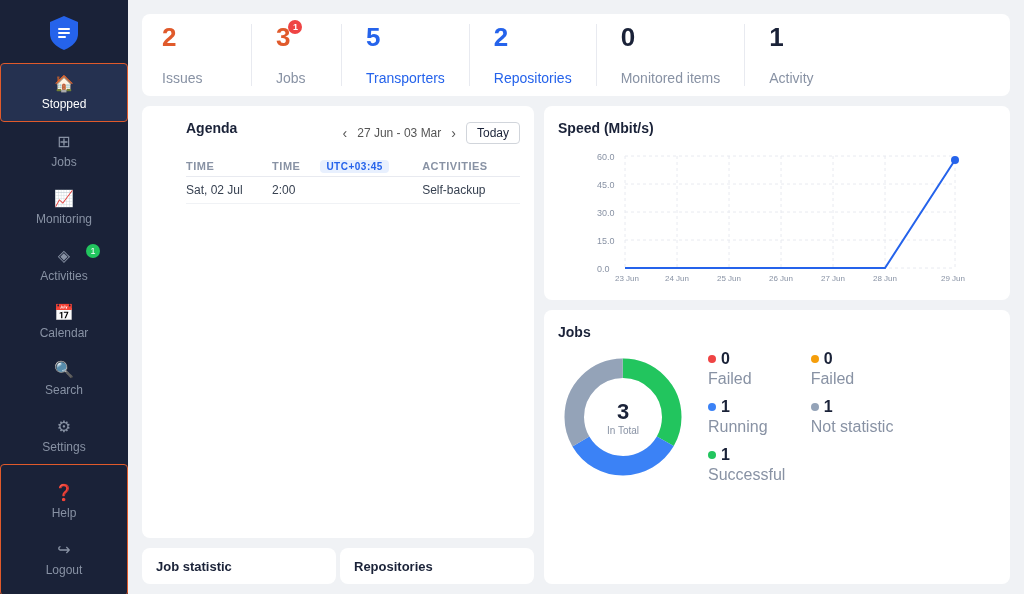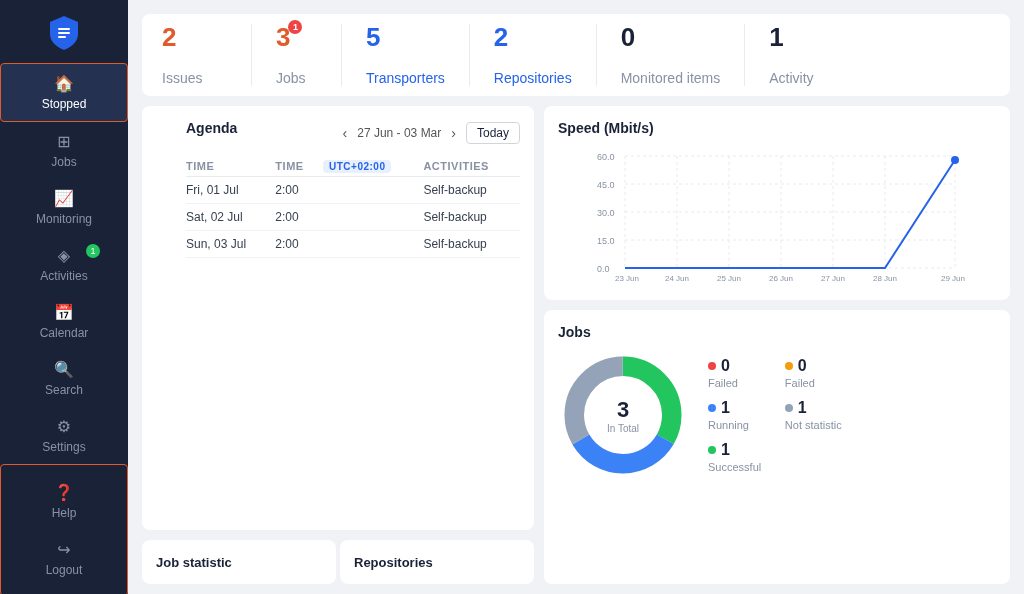--- a/index.html
+++ b/index.html
@@ -250,27 +250,27 @@
     .donut-label .txt { font-size: 10px; color: #8892a4; }
     .jobs-legend {
       display: grid;
       grid-template-columns: 1fr 1fr;
       gap: 10px 20px;
     }
     .legend-item { display: flex; flex-direction: column; gap: 2px; }
     .legend-dot-row { display: flex; align-items: center; gap: 5px; }
     .legend-dot { width: 8px; height: 8px; border-radius: 50%; }
     .legend-count { font-size: 16px; font-weight: 700; color: #1a2238; }
-    .legend-name { font-size: 11px; color: #8892a4; }
+    .legend-name { font-size: 16px; color: #8892a4; }
 
     
     .bottom-row {
       display: flex;
       gap: 4px;
-      height: 44px;
+      height: 36px;
     }
     .bottom-card {
       background: #fff;
       border-radius: 8px;
       padding: 10px 14px;
       flex: 1;
       display: flex;
       align-items: center;
     }
     .bottom-card-title {
@@ -388,39 +388,27 @@
             <span>27 Jun - 03 Mar</span>
             <button class="agenda-nav-btn">›</button>
             <button class="today-btn">Today</button>
           </div>
         </div>
         <table class="agenda-table">
           <thead>
             <tr>
               <th>TIME</th>
               <th>TIME</th>
-              <th><span class="utc-badge">UTC+02:00</span></th>
+              <th><span class="utc-badge">UTC+03:45</span></th>
               <th>ACTIVITIES</th>
             </tr>
           </thead>
           <tbody id="agenda-tbody">
               <tr>
-      <td>Fri, 01 Jul</td>
-      <td>2:00</td>
-      <td></td>
-      <td>Self-backup</td>
-    </tr>
-              <tr>
       <td>Sat, 02 Jul</td>
-      <td>2:00</td>
-      <td></td>
-      <td>Self-backup</td>
-    </tr>
-              <tr>
-      <td>Sun, 03 Jul</td>
       <td>2:00</td>
       <td></td>
       <td>Self-backup</td>
     </tr>
             </tbody>
         </table>
       </div>
 
       <div class="bottom-row">
         <div class="bottom-card">

